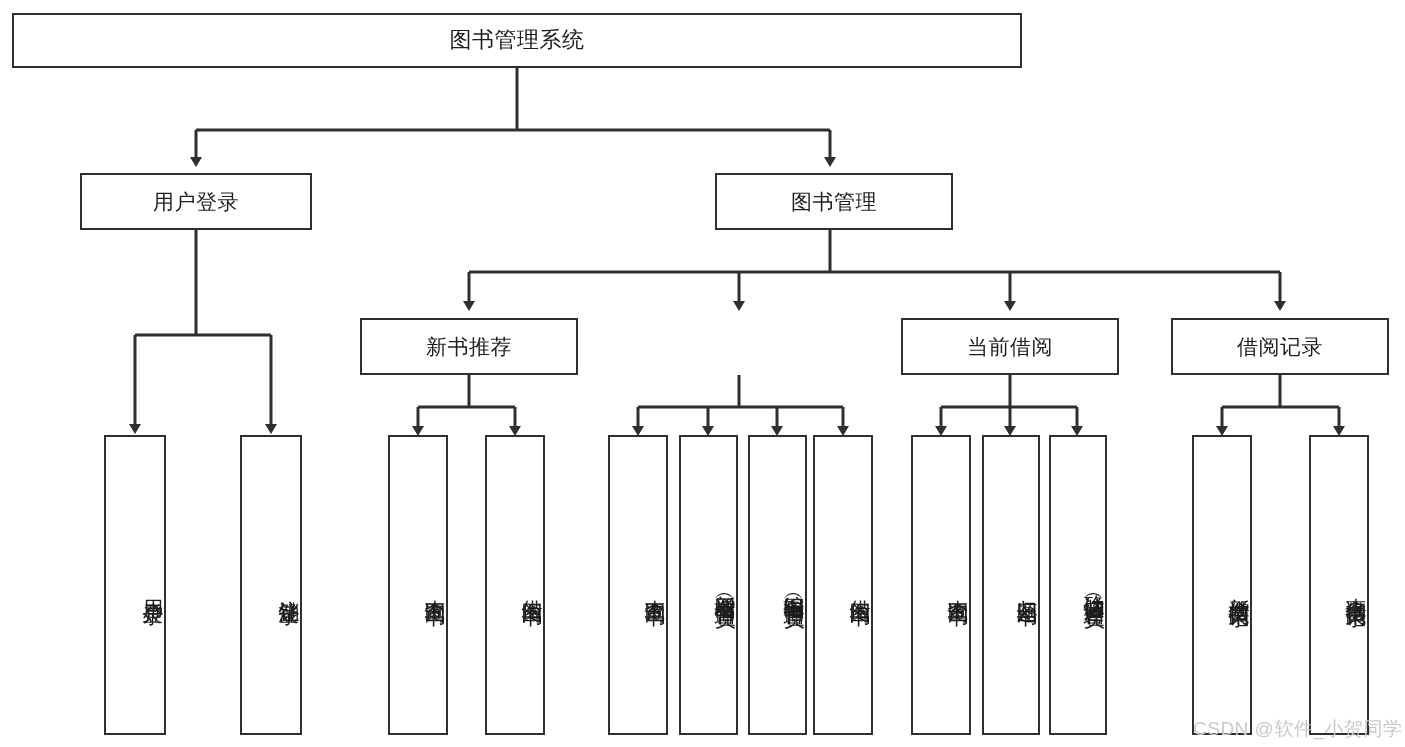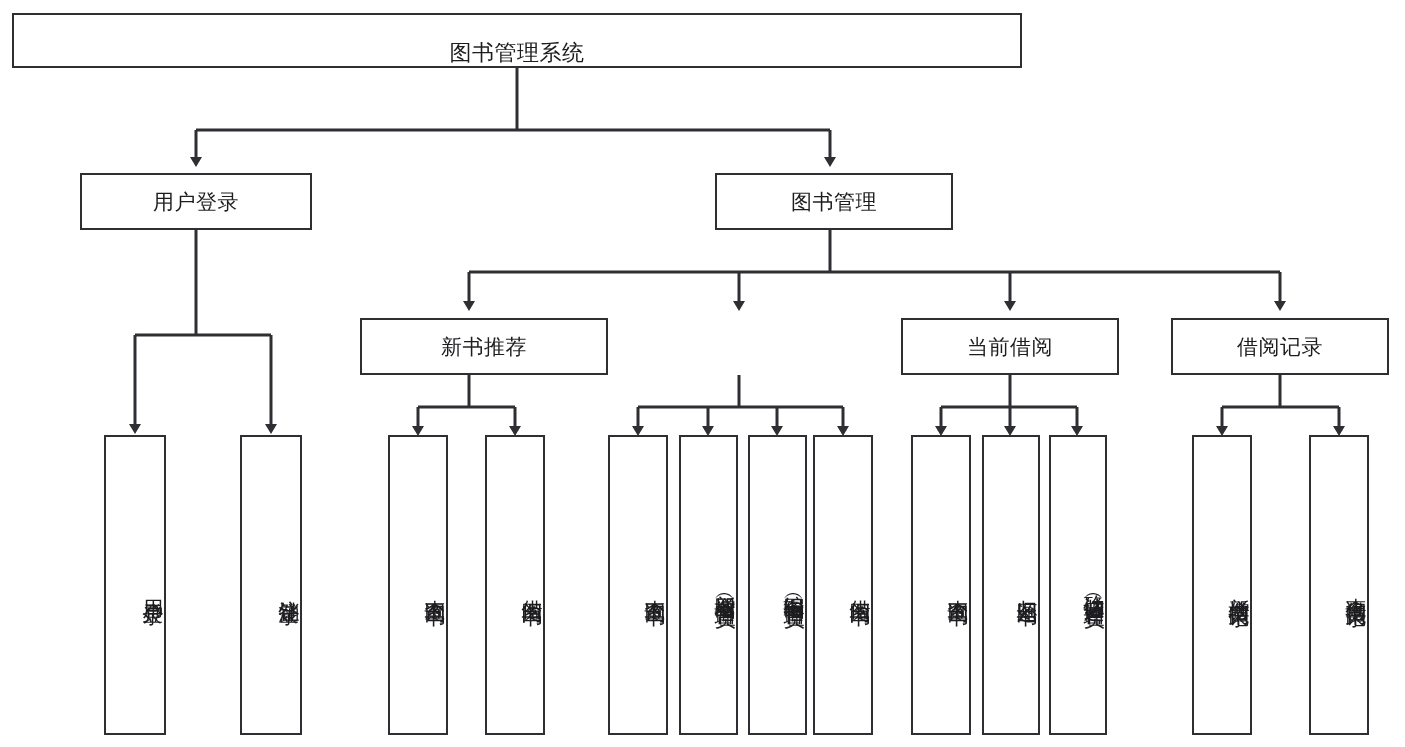--- a/index.html
+++ b/index.html
@@ -119,32 +119,32 @@
       <path d="M1010,407 L1010,427" marker-end="url(#arrow)"></path>
       <path d="M1077,407 L1077,427" marker-end="url(#arrow)"></path>
 
       <path d="M1280,375 L1280,407"></path>
       <path d="M1222,407 L1339,407"></path>
       <path d="M1222,407 L1222,427" marker-end="url(#arrow)"></path>
       <path d="M1339,407 L1339,427" marker-end="url(#arrow)"></path>
     </g>
   </svg>
 
-  <div class="node h root" style="left:12px; top:13px; width:1010px; height:55px;align-items:flex-end;">
+  <div class="node h root" style="left:12px; top:13px; width:1010px; height:55px;">
     <span>图书管理系统</span>
   </div>
 
   <div class="node h" style="left:80px; top:173px; width:232px; height:57px;">
     <span>用户登录</span>
   </div>
   <div class="node h" style="left:715px; top:173px; width:238px; height:57px;">
     <span>图书管理</span>
   </div>
 
-  <div class="node h" style="left:360px; top:318px; width:248px; height:57px;">
+  <div class="node h" style="left:360px; top:318px; width:218px; height:57px;">
     <span>新书推荐</span>
   </div>
   <div class="node h" style="left:1171px; top:318px; width:218px; height:57px;">
     <span>借阅记录</span>
   </div>
   <div class="node h" style="left:901px; top:318px; width:218px; height:57px;">
     <span>当前借阅</span>
   </div>
 
   <div class="node v" style="left:104px; top:435px; width:62px; height:300px;">
@@ -184,14 +184,15 @@
     <span class="vtxt">确认归还（管理员）</span>
   </div>
 
   <div class="node v" style="left:1192px; top:435px; width:60px; height:300px;">
     <span class="vtxt">新增借阅记录</span>
   </div>
   <div class="node v" style="left:1309px; top:435px; width:60px; height:300px;">
     <span class="vtxt">查询借阅记录</span>
   </div>
 
+  <div class="watermark" style="left:1193px; top:716px;">CSDN @软件_小贺同学</div>
 
 </div>
 
 </body></html>

